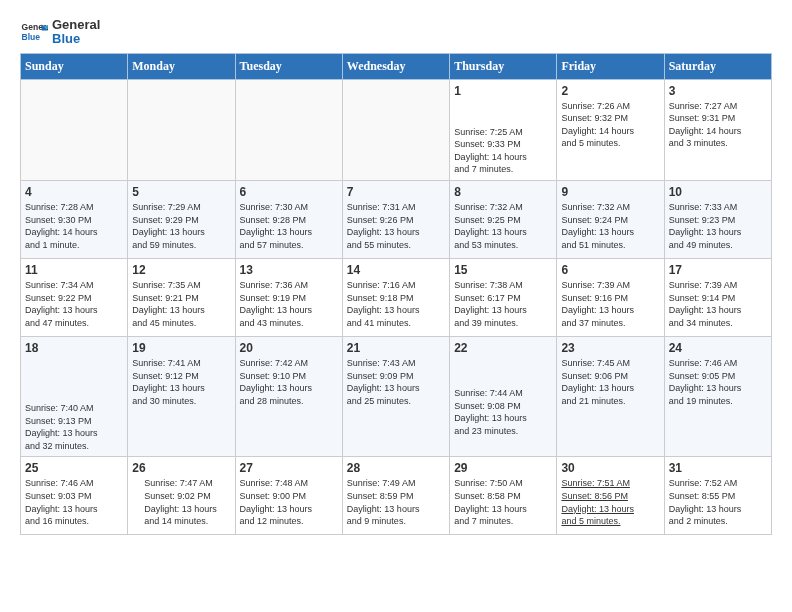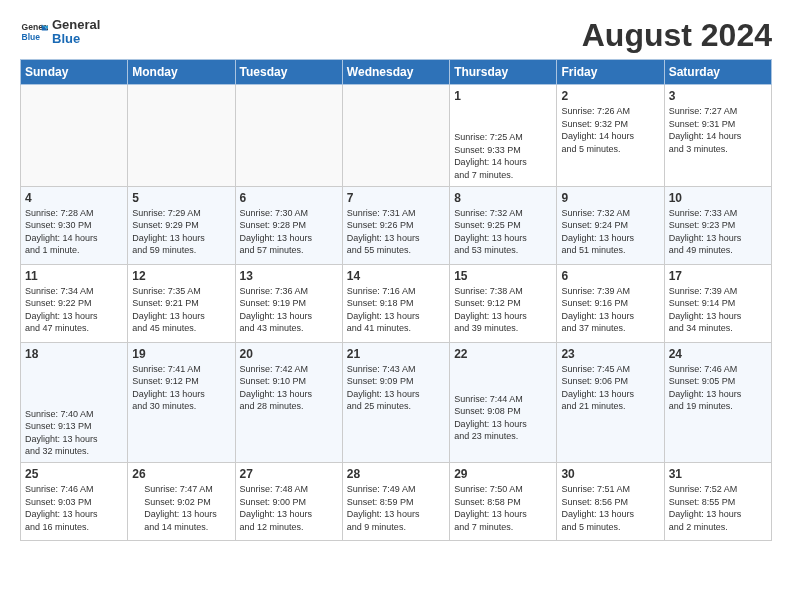--- a/index.html
+++ b/index.html
@@ -49,20 +49,21 @@
       table-layout: fixed;
     }
     thead tr th {
       background-color: #2e72b8;
       color: #fff;
       font-size: 12px;
       font-weight: bold;
       padding: 5px 4px;
       text-align: left;
       border: 1px solid #aac4e0;
+      font-family: Liberation Serif, serif;
     }
     tbody tr td {
       border: 1px solid #ccc;
       vertical-align: top;
       padding: 4px 4px;
       font-size: 9.5px;
       color: #333;
       height: 78px;
       background: #fff;
     }
@@ -95,21 +96,20 @@
         <text x="2" y="28" font-size="11" font-weight="bold" fill="#1a6ab5" font-family="Arial">Blue</text>
         <polygon points="28,8 36,16 28,16" fill="#1a6ab5"></polygon>
         <polygon points="28,10 36,14 36,10" fill="#2e9ad0"></polygon>
       </svg>
       <div>
         <div style="font-size:13px;font-weight:bold;color:#333;line-height:1.1;">General</div>
         <div style="font-size:13px;font-weight:bold;color:#1a6ab5;line-height:1.1;">Blue</div>
       </div>
     </div>
     <div class="title-block">
-      <div class="month-year">August 2024</div>
     </div>
   </div>
 
   <table>
     <thead>
       <tr>
       <th>Sunday</th>
           <th>Monday</th>
           <th>Tuesday</th>
           <th>Wednesday</th>
@@ -222,21 +222,21 @@
           <td>
             <div class="day-num">14</div>
             <div class="cell-text" style="white-space: pre-line;">Sunrise: 7:16 AM
 Sunset: 9:18 PM
 Daylight: 13 hours
 and 41 minutes.</div>
           </td>
           <td>
             <div class="day-num">15</div>
             <div class="cell-text" style="white-space: pre-line;">Sunrise: 7:38 AM
-Sunset: 9:12 PM
+Sunset: 6:17 PM
 Daylight: 13 hours
 and 39 minutes.</div>
           </td>
           <td>
             <div class="day-num">6</div>
             <div class="cell-text" style="white-space: pre-line;">Sunrise: 7:39 AM
 Sunset: 9:16 PM
 Daylight: 13 hours
 and 37 minutes.</div>
           </td>
@@ -330,21 +330,21 @@
           </td>
           <td>
             <div class="day-num">29</div>
             <div class="cell-text" style="white-space: pre-line;">Sunrise: 7:50 AM
 Sunset: 8:58 PM
 Daylight: 13 hours
 and 7 minutes.</div>
           </td>
           <td>
             <div class="day-num">30</div>
-            <div class="cell-text" style="white-space: pre-line;">Sunrise: 7:51 AM
+            <div class="cell-text" style="white-space: pre-line; text-decoration: underline;">Sunrise: 7:51 AM
 Sunset: 8:56 PM
 Daylight: 13 hours
 and 5 minutes.</div>
           </td>
           <td>
             <div class="day-num">31</div>
             <div class="cell-text" style="white-space: pre-line;">Sunrise: 7:52 AM
 Sunset: 8:55 PM
 Daylight: 13 hours
 and 2 minutes.</div>

